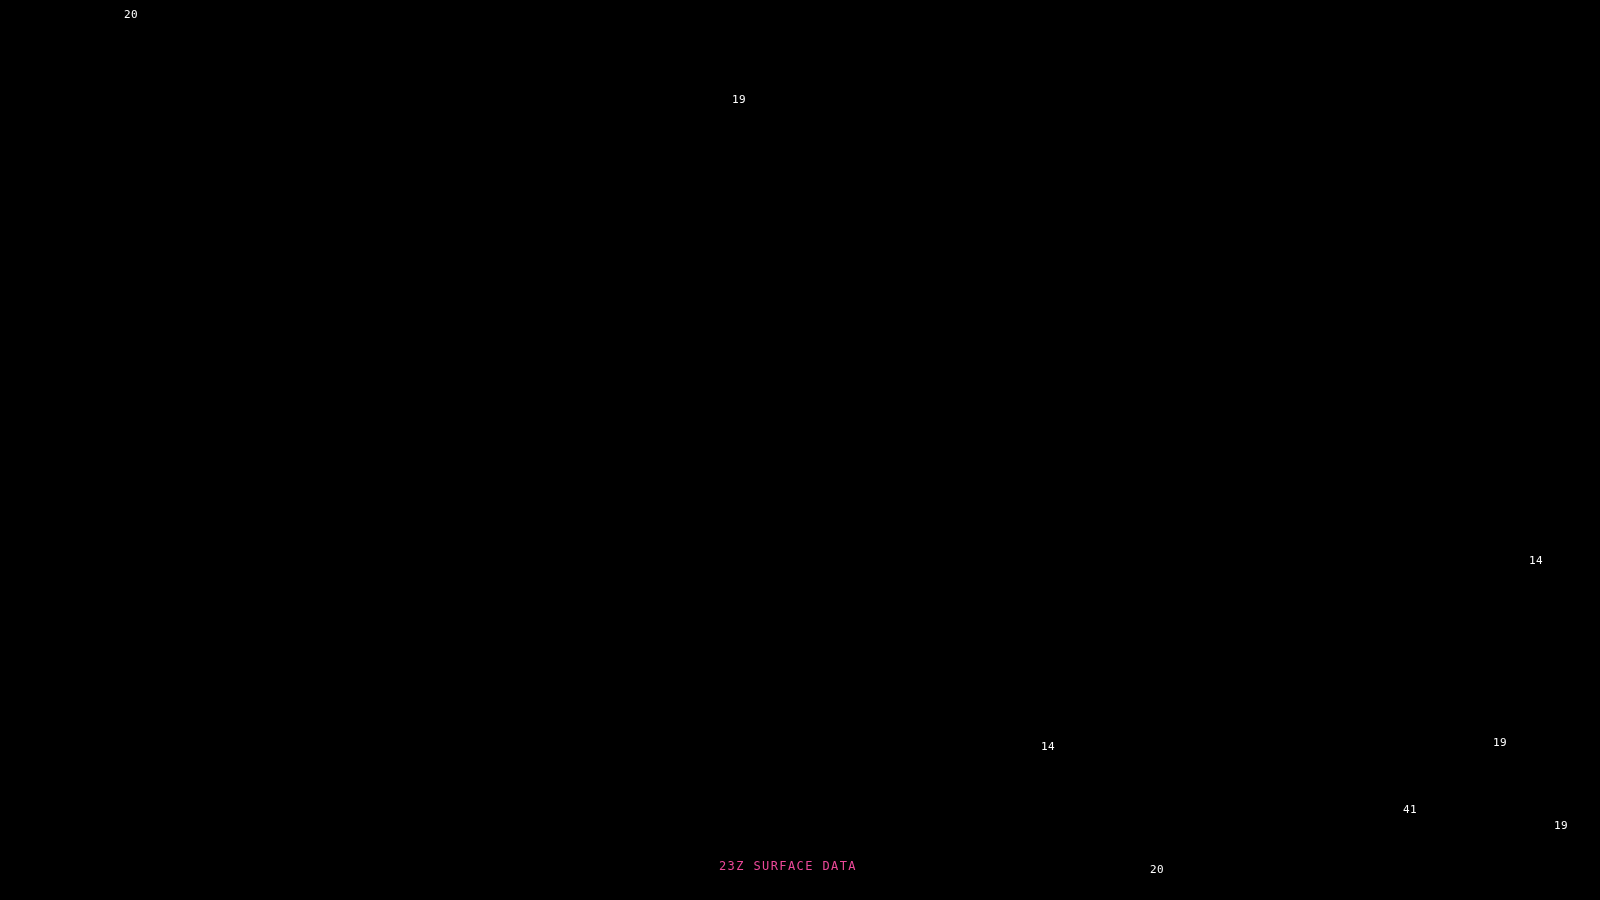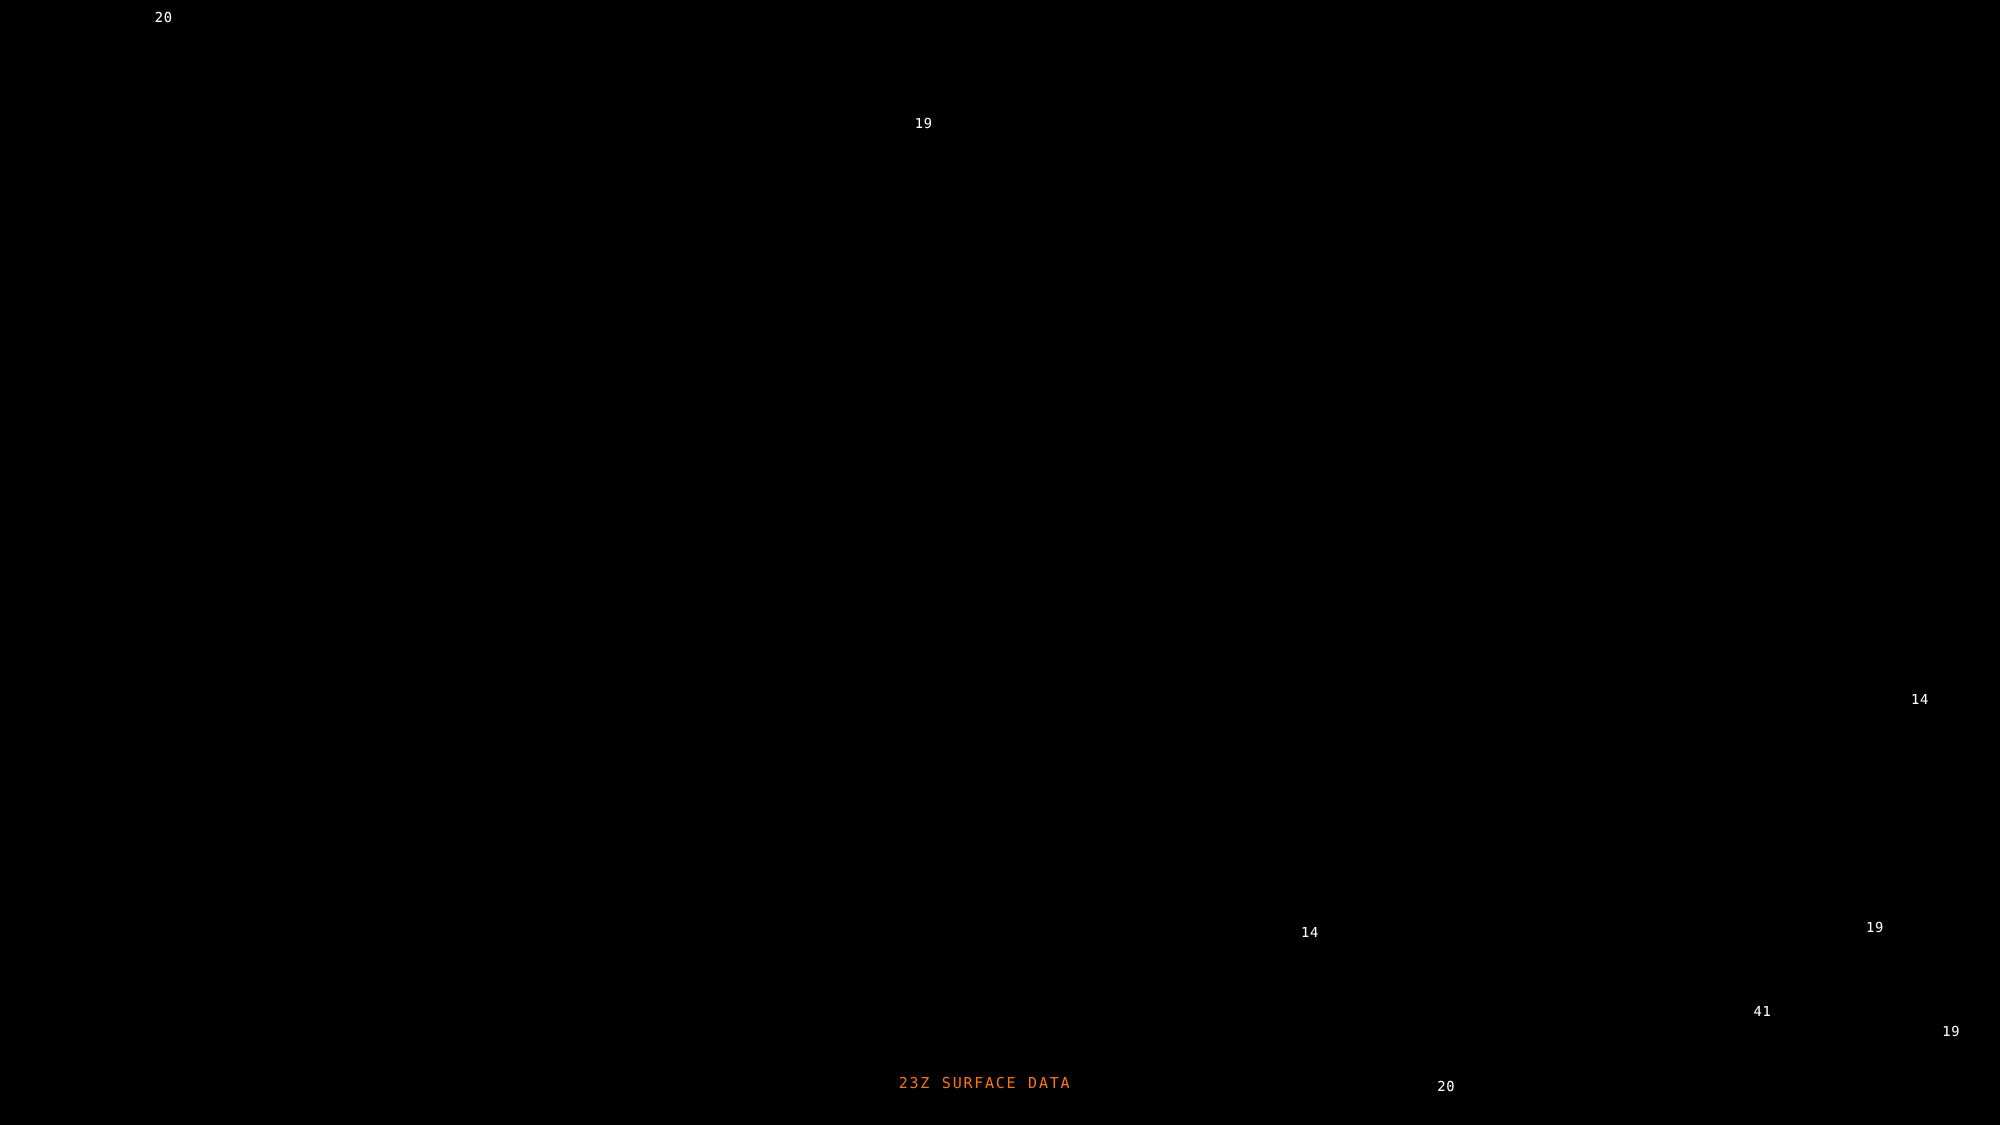--- a/index.html
+++ b/index.html
@@ -24,21 +24,21 @@
     color: #ffffff;
     font-family: "DejaVu Sans Mono", monospace;
     font-size: 11px;
     line-height: 11px;
     letter-spacing: 0.5px;
     white-space: nowrap;
     transform: translate(-50%, -50%);
   }
   .chart-title {
     position: absolute;
-    color: #f97316;
+    color: #ec4899;
     font-family: "DejaVu Sans Mono", monospace;
     font-size: 12px;
     line-height: 12px;
     letter-spacing: 1.4px;
     white-space: nowrap;
     transform: translate(-50%, -50%);
   }
 </style>
 </head>
 <body>

